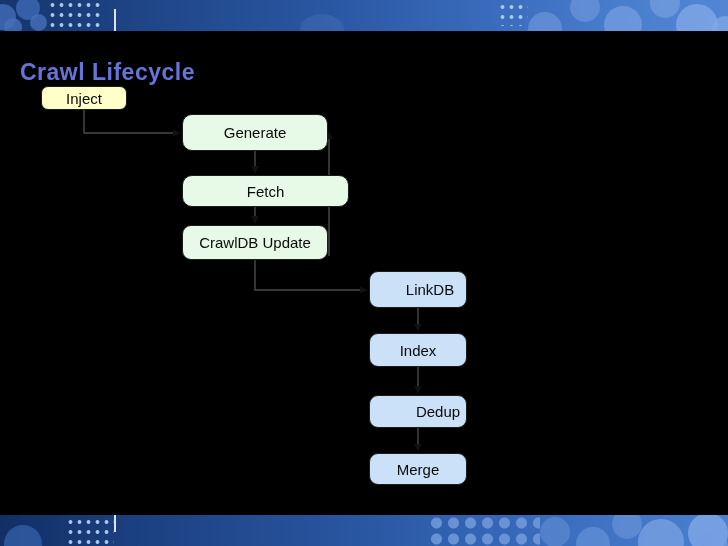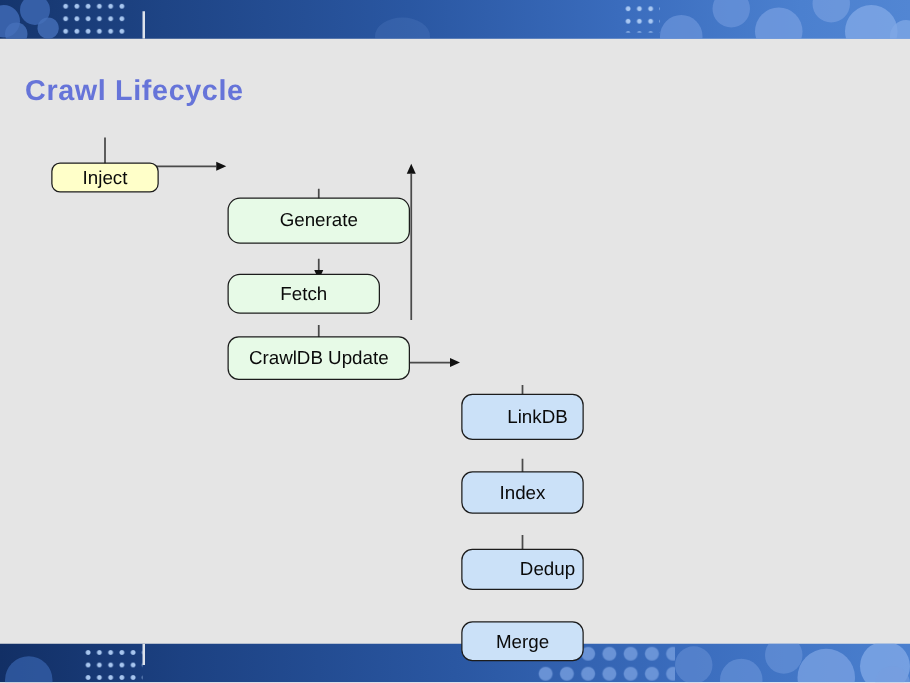--- a/index.html
+++ b/index.html
@@ -1,19 +1,19 @@
 <!DOCTYPE html>
 <html><head>
 <meta charset="utf-8">
 <style>
   html,body{margin:0;padding:0;background:#ffffff;}
   .slide{
     position:relative;
     width:728px;height:546px;
-    background:#e5e5e5;
+    background:#000000;
     overflow:hidden;
     font-family:"Liberation Sans", sans-serif;
   }
   
   .banner{position:absolute;left:0;width:728px;height:31px;overflow:hidden;}
   .banner-top{top:0;background:linear-gradient(90deg,#15356d 0%,#1e4485 18%,#2a57a2 45%,#3a6cbd 68%,#4b80cf 88%,#5286d3 100%);}
   .banner-bottom{top:515px;background:linear-gradient(90deg,#122f65 0%,#1c4182 20%,#2a57a2 50%,#3a6cbd 75%,#4b80cf 100%);}
   .bubble{position:absolute;border-radius:50%;}
   .dots{
     position:absolute;
@@ -34,21 +34,20 @@
   }
   
   .diagram-layer{position:absolute;left:0;top:0;width:728px;height:546px;}
   .node{
     position:absolute;
     border:1.5px solid #1c1c1c;
     box-sizing:border-box;
     display:flex;align-items:center;justify-content:center;
     font-size:15px;color:#0a0a0a;
     white-space:nowrap;
-    margin-top:44px;
   }
   svg.edges{position:absolute;left:0;top:0;}
 </style>
 </head>
 <body>
 
 <div class="slide">
 
   <div class="banner banner-top">
     <div class="bubble" style="left:-10px;top:4px;width:26px;height:26px;background:rgba(60,102,176,0.9);"></div>
@@ -101,21 +100,21 @@
         <polyline points="418,428 418,445" fill="none" stroke="#4A4A4A" stroke-width="1.4"></polyline>
         <polygon points="418,452 414.4,444 421.6,444" fill="#111111"></polygon>
       </svg>
     <div>
         <div class="node" style="left: 41px; top: 86px; width: 86px; height: 24px; background: rgb(255, 255, 201); border-color: rgb(28, 28, 28); border-radius: 7px;">
           <span>Inject</span>
         </div>
         <div class="node" style="left: 182px; top: 114px; width: 146px; height: 37px; background: rgb(231, 250, 231); border-color: rgb(28, 28, 28); border-radius: 10px; text-align: center;">
           <span>Generate</span>
         </div>
-        <div class="node" style="left: 182px; top: 175px; width: 122px; height: 32px; background: rgb(231, 250, 231); border-color: rgb(28, 28, 28); border-radius: 10px;">
+        <div class="node" style="left: 182px; top: 175px; width: 167px; height: 32px; background: rgb(231, 250, 231); border-color: rgb(28, 28, 28); border-radius: 10px;">
           <span>Fetch</span>
         </div>
         <div class="node" style="left: 182px; top: 225px; width: 146px; height: 35px; background: rgb(231, 250, 231); border-color: rgb(28, 28, 28); border-radius: 9px;">
           <span>CrawlDB Update</span>
         </div>
         <div class="node" style="left: 369px; top: 271px; width: 98px; height: 37px; background: rgb(203, 225, 248); border-color: rgb(28, 28, 28); border-radius: 9px; padding-left: 24px;">
           <span>LinkDB</span>
         </div>
         <div class="node" style="left: 369px; top: 333px; width: 98px; height: 34px; background: rgb(203, 225, 248); border-color: rgb(28, 28, 28); border-radius: 9px;">
           <span>Index</span>

